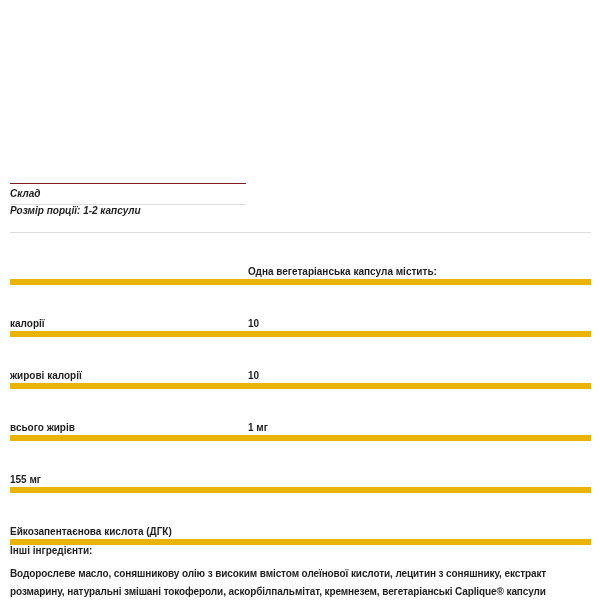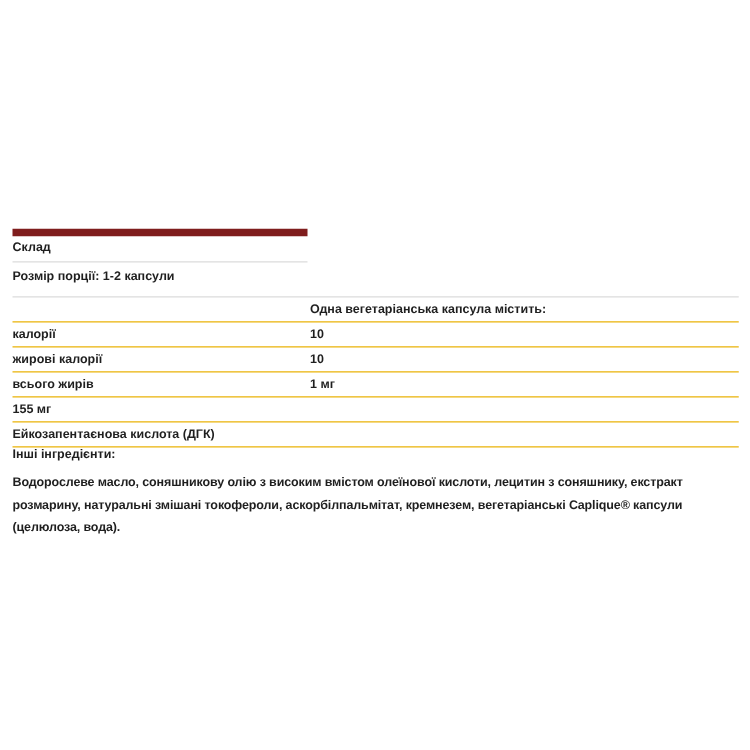--- a/index.html
+++ b/index.html
@@ -21,47 +21,48 @@
     top: 183px;
     left: 10px;
     width: 581px;
     font-size: 10px;
     font-weight: bold;
     line-height: 12px;
   }
   
   .head-block {
     width: 236px;
-    border-top: 6px solid #7f1d1d;
+    border-top: 1px solid #7f1d1d;
+    font-style: italic;
   }
   .row-sklad {
     box-sizing: border-box;
     height: 21px;
     border-bottom: 1px solid #dcdcdc;
     display: flex;
     align-items: center;
   }
   .row-serving {
     box-sizing: border-box;
     height: 27px;
     display: flex;
-    align-items: center;
     padding-bottom: 4px;
     white-space: nowrap;
   }
   
   .facts-table {
     border-top: 1px solid #dcdcdc;
   }
   .t-row {
     box-sizing: border-box;
     height: 20px;
-    border-bottom: 1px solid #eab308;
+    border-bottom: 6px solid #eab308;
     display: flex;
     align-items: center;
+    margin-top: 32px;
   }
   .t-row .col1 {
     width: 238px;
     flex: 0 0 238px;
     white-space: nowrap;
   }
   .t-row .col2 {
     flex: 1;
     white-space: nowrap;
   }

